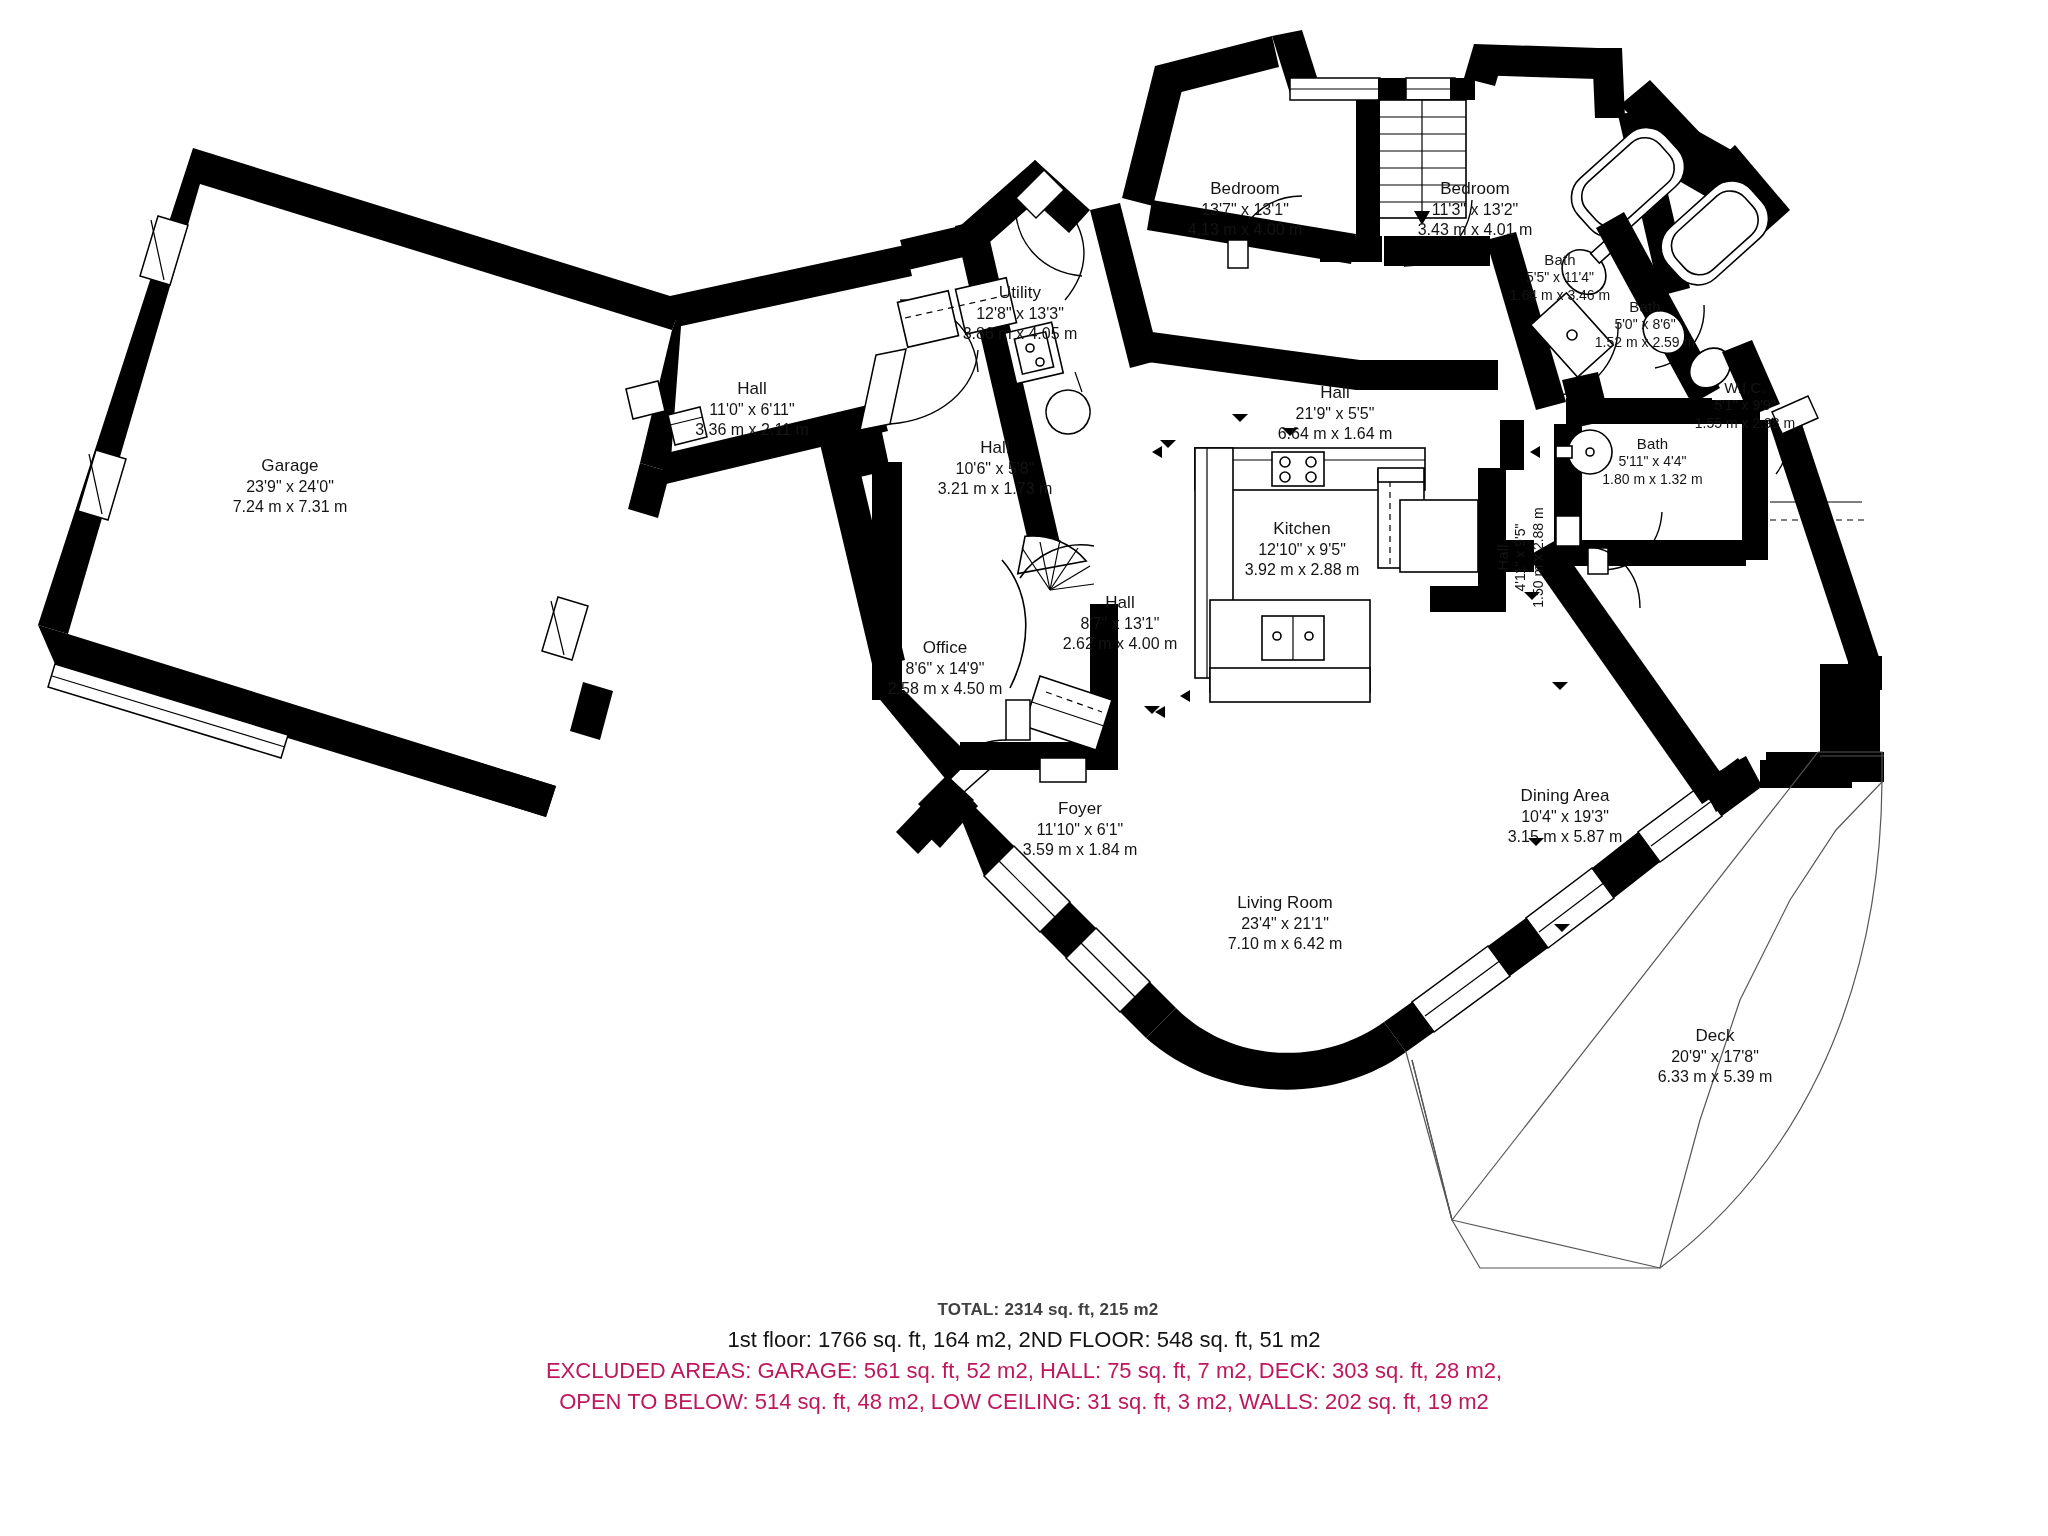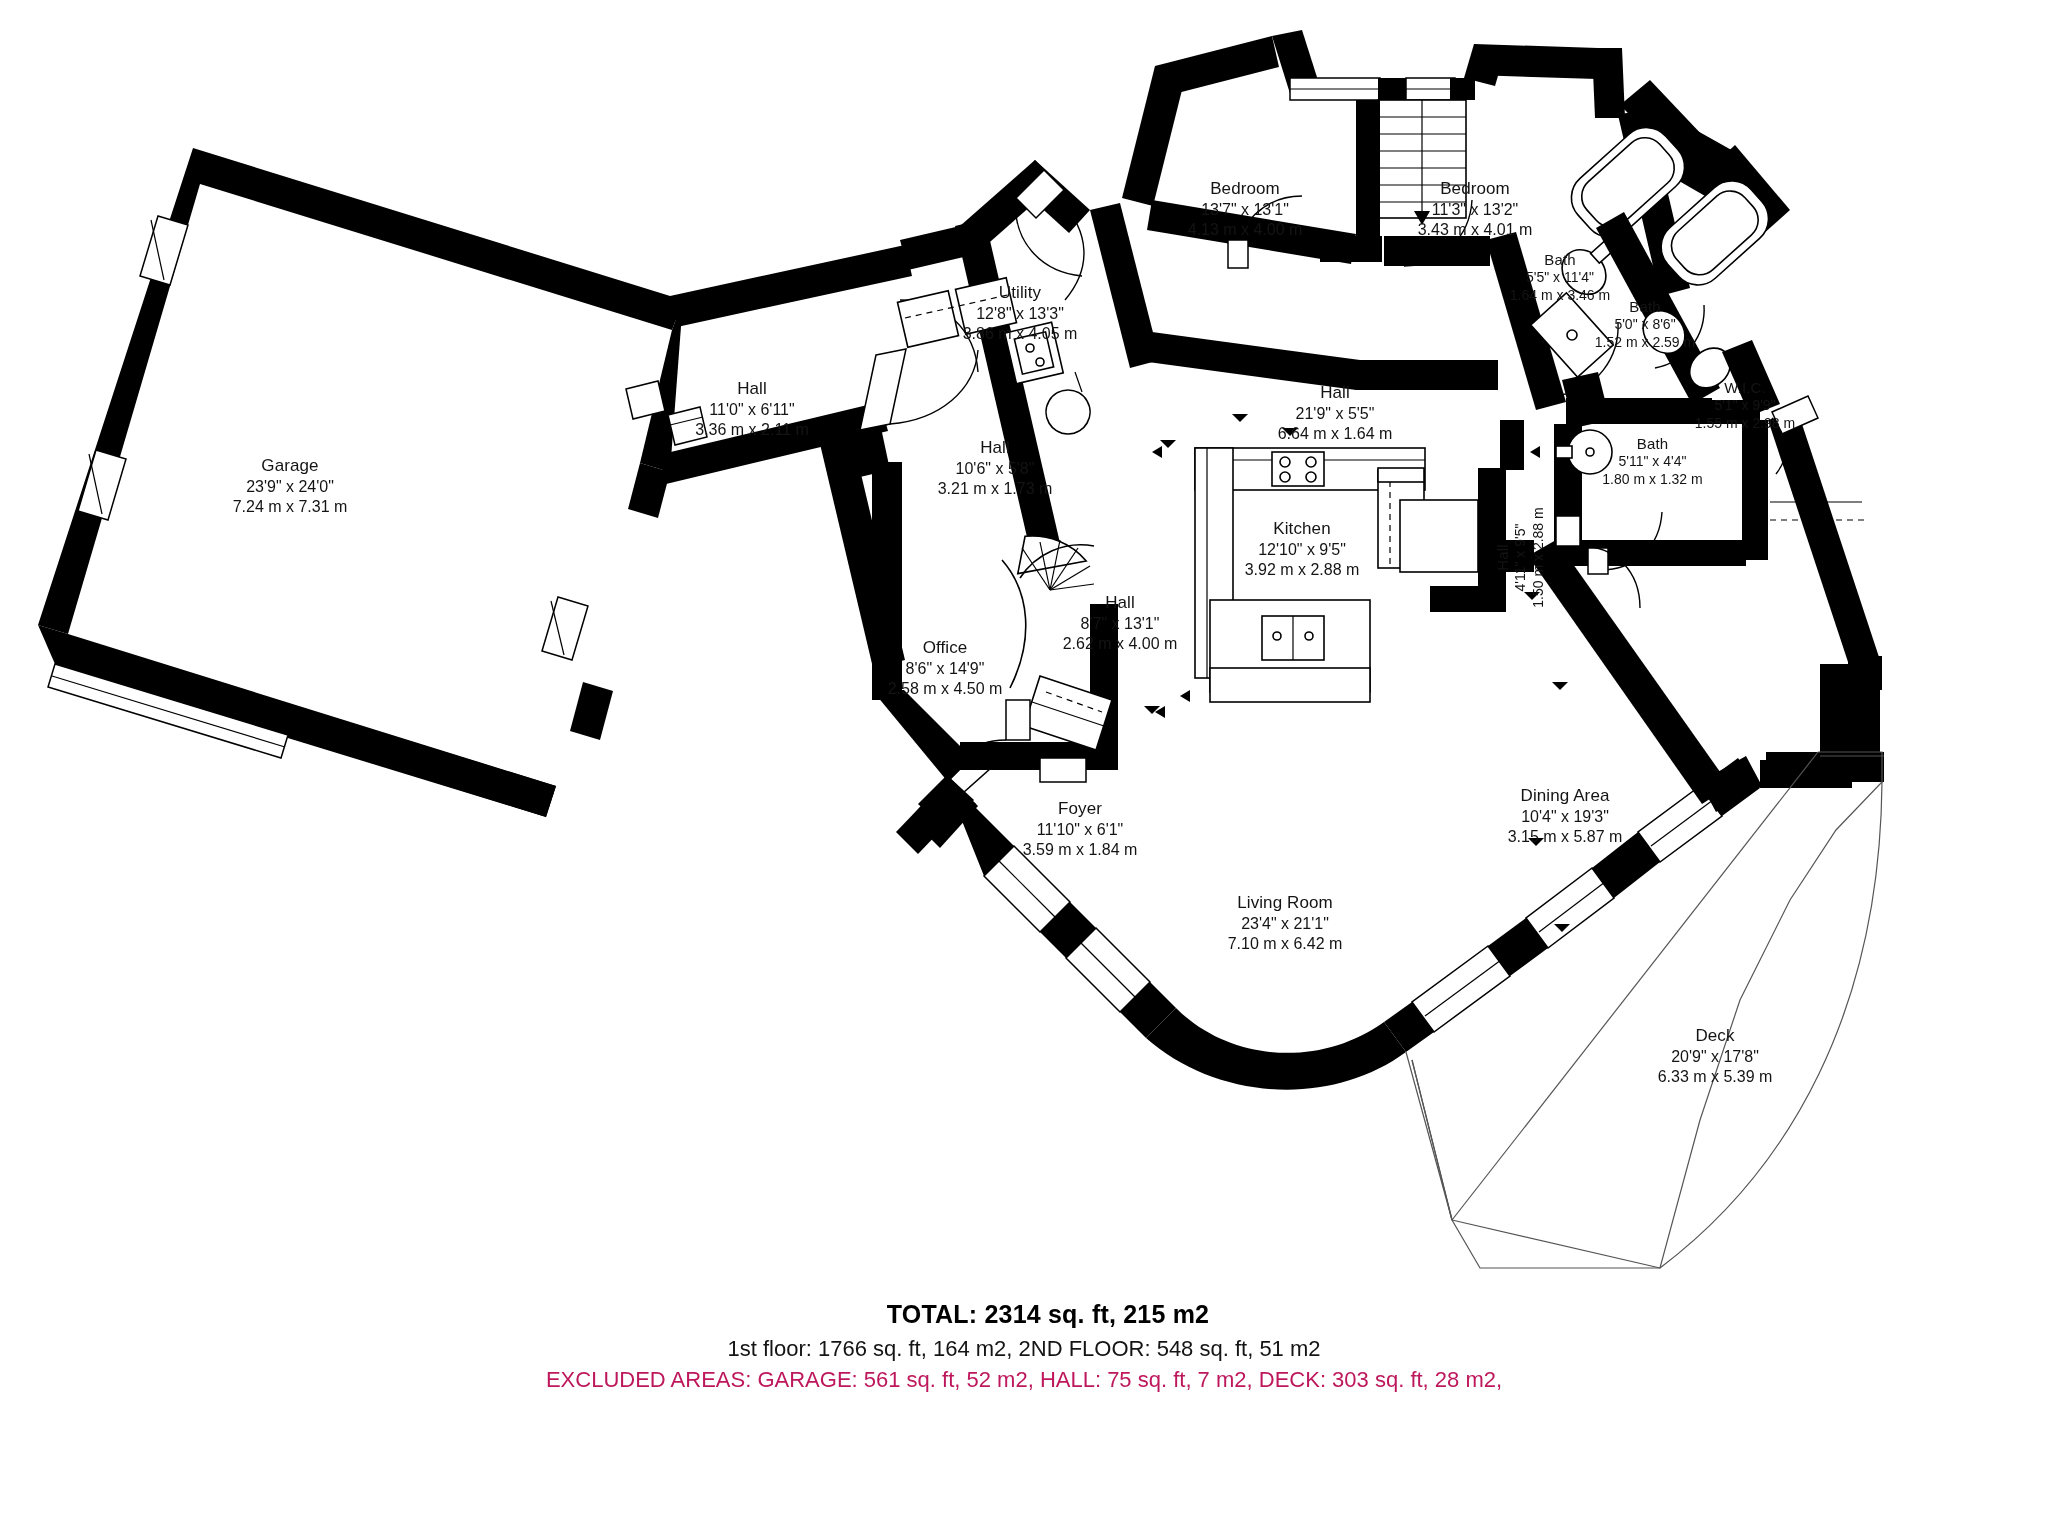--- a/index.html
+++ b/index.html
@@ -65,25 +65,25 @@
   
   #footer {
     position: absolute;
     left: 0;
     top: 1300px;
     width: 2048px;
     text-align: center;
     font-family: "Liberation Sans", sans-serif;
   }
   #footer .total {
-    font-size: 25px;
+    font-size: 17px;
     font-weight: bold;
     letter-spacing: .2px;
     margin-bottom: 7px;
-    color: #000000;
+    color: #404040;
     padding-left: 48px;
   }
   #footer .fl {
     font-size: 22px;
     margin-bottom: 5px;
     color: #141414;
   }
   #footer .ex {
     font-size: 22px;
     margin-bottom: 5px;
@@ -617,15 +617,16 @@
   <div class="label" style="left:1620px; top:1025px; width:190px;">
     <span class="nm">Deck</span>
     <span class="dim">20'9" x 17'8"</span>
     <span class="dim">6.33 m x 5.39 m</span>
   </div>
 
   <div id="footer">
     <div class="total">TOTAL: 2314 sq. ft, 215 m2</div>
     <div class="fl">1st floor: 1766 sq. ft, 164 m2, 2ND FLOOR: 548 sq. ft, 51 m2</div>
     <div class="ex">EXCLUDED AREAS: GARAGE: 561 sq. ft, 52 m2, HALL: 75 sq. ft, 7 m2, DECK: 303 sq. ft, 28 m2,</div>
+    <div class="ex">OPEN TO BELOW: 514 sq. ft, 48 m2, LOW CEILING: 31 sq. ft, 3 m2, WALLS: 202 sq. ft, 19 m2</div>
   </div>
 
 </div>
 
 </body></html>

